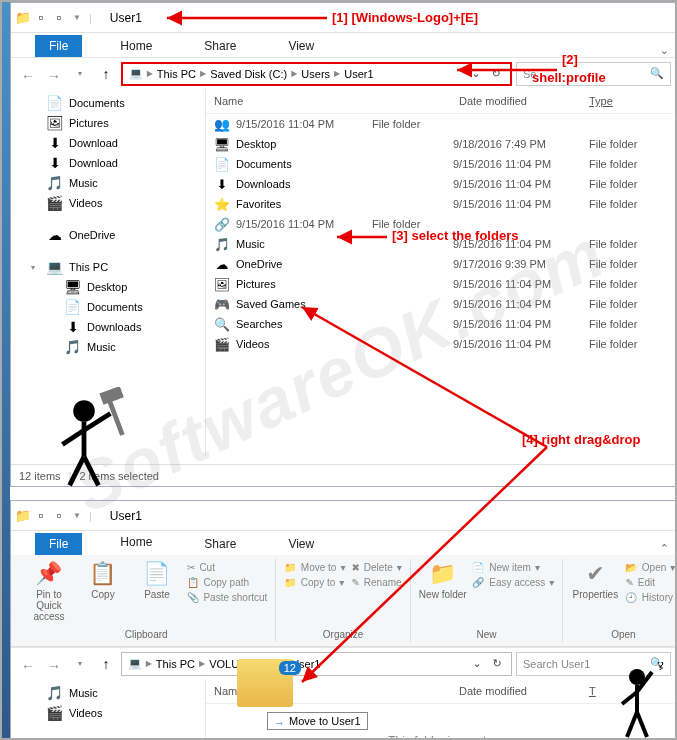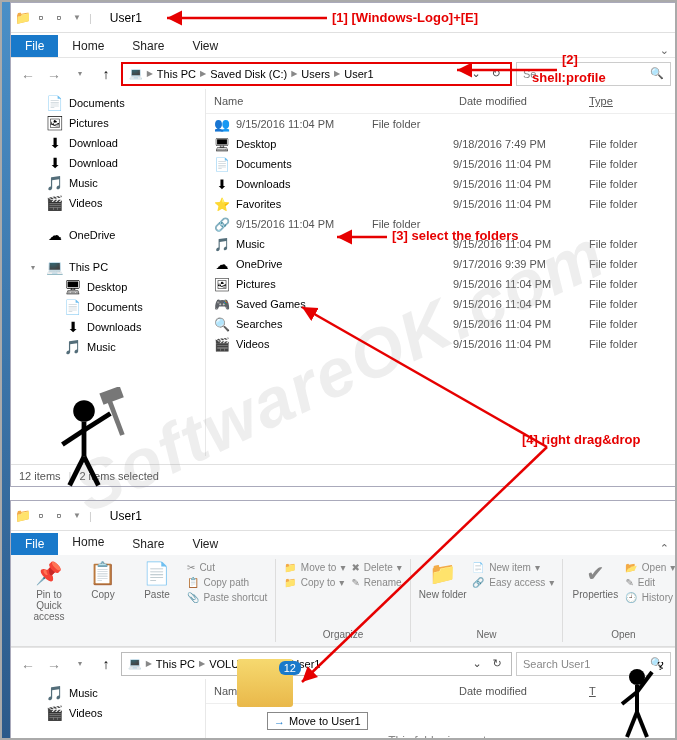--- a/index.html
+++ b/index.html
@@ -14,21 +14,21 @@
     .win2 { top: 498px; width: 668px; height: 240px; }
     
     
     .titlebar { height: 30px; background: #fff; display: flex; align-items: center; padding: 0 4px; border-bottom: 1px solid #e0e0e0; }
     .qat { display: flex; align-items: center; gap: 2px; }
     .qat-icon { width: 16px; height: 16px; display: inline-flex; align-items: center; justify-content: center; font-size: 13px; }
     .title-text { margin-left: 16px; font-size: 12px; }
     
     
     .ribbon-tabs { height: 24px; display: flex; align-items: flex-end; padding-left: 0; }
-    .tab { padding: 4px 14px; font-size: 12px; cursor: pointer; color: #222; }
+    .tab { padding: 4px 14px; font-size: 12px; cursor: pointer; color: #222; margin-left: 24px; }
     .tab.file { background: #1979ca; color: #fff; }
     .tab.active { background: #fff; border-bottom: 2px solid #fff; }
     
     .ribbon-collapse { margin-left: auto; padding: 0 8px; color: #666; cursor: pointer; }
     
     
     .addressbar-row { height: 32px; display: flex; align-items: center; padding: 3px 6px; gap: 4px; border-top: 1px solid #e5e5e5; }
     .nav-btn { width: 22px; height: 22px; border-radius: 2px; display: flex; align-items: center; justify-content: center; color: #888; font-size: 14px; }
     .nav-btn.enabled { color: #000; }
     .addressbar { flex: 1; height: 24px; border: 1px solid #bbb; display: flex; align-items: center; padding: 0 4px; background: #fff; }
@@ -329,20 +329,21 @@
         <div class="rbtn-lg">
             <span class="ri">📄</span>
             <span>Paste</span>
           </div>
         <div class="rcol">
           <div class="rbtn-sm">✂ <span>Cut</span></div>
           <div class="rbtn-sm">📋 <span>Copy path</span></div>
           <div class="rbtn-sm">📎 <span>Paste shortcut</span></div>
         </div>
       </div>
+      <div class="rg-label">Clipboard</div>
     </div>
     <div class="ribbon-group">
       <div class="rg-items">
         <div class="rcol">
           <div class="rbtn-sm">📁 <span>Move to</span> ▾</div>
           <div class="rbtn-sm">📁 <span>Copy to</span> ▾</div>
         </div>
         <div class="rcol">
           <div class="rbtn-sm">✖ <span>Delete</span> ▾</div>
           <div class="rbtn-sm">✎ <span>Rename</span></div>

